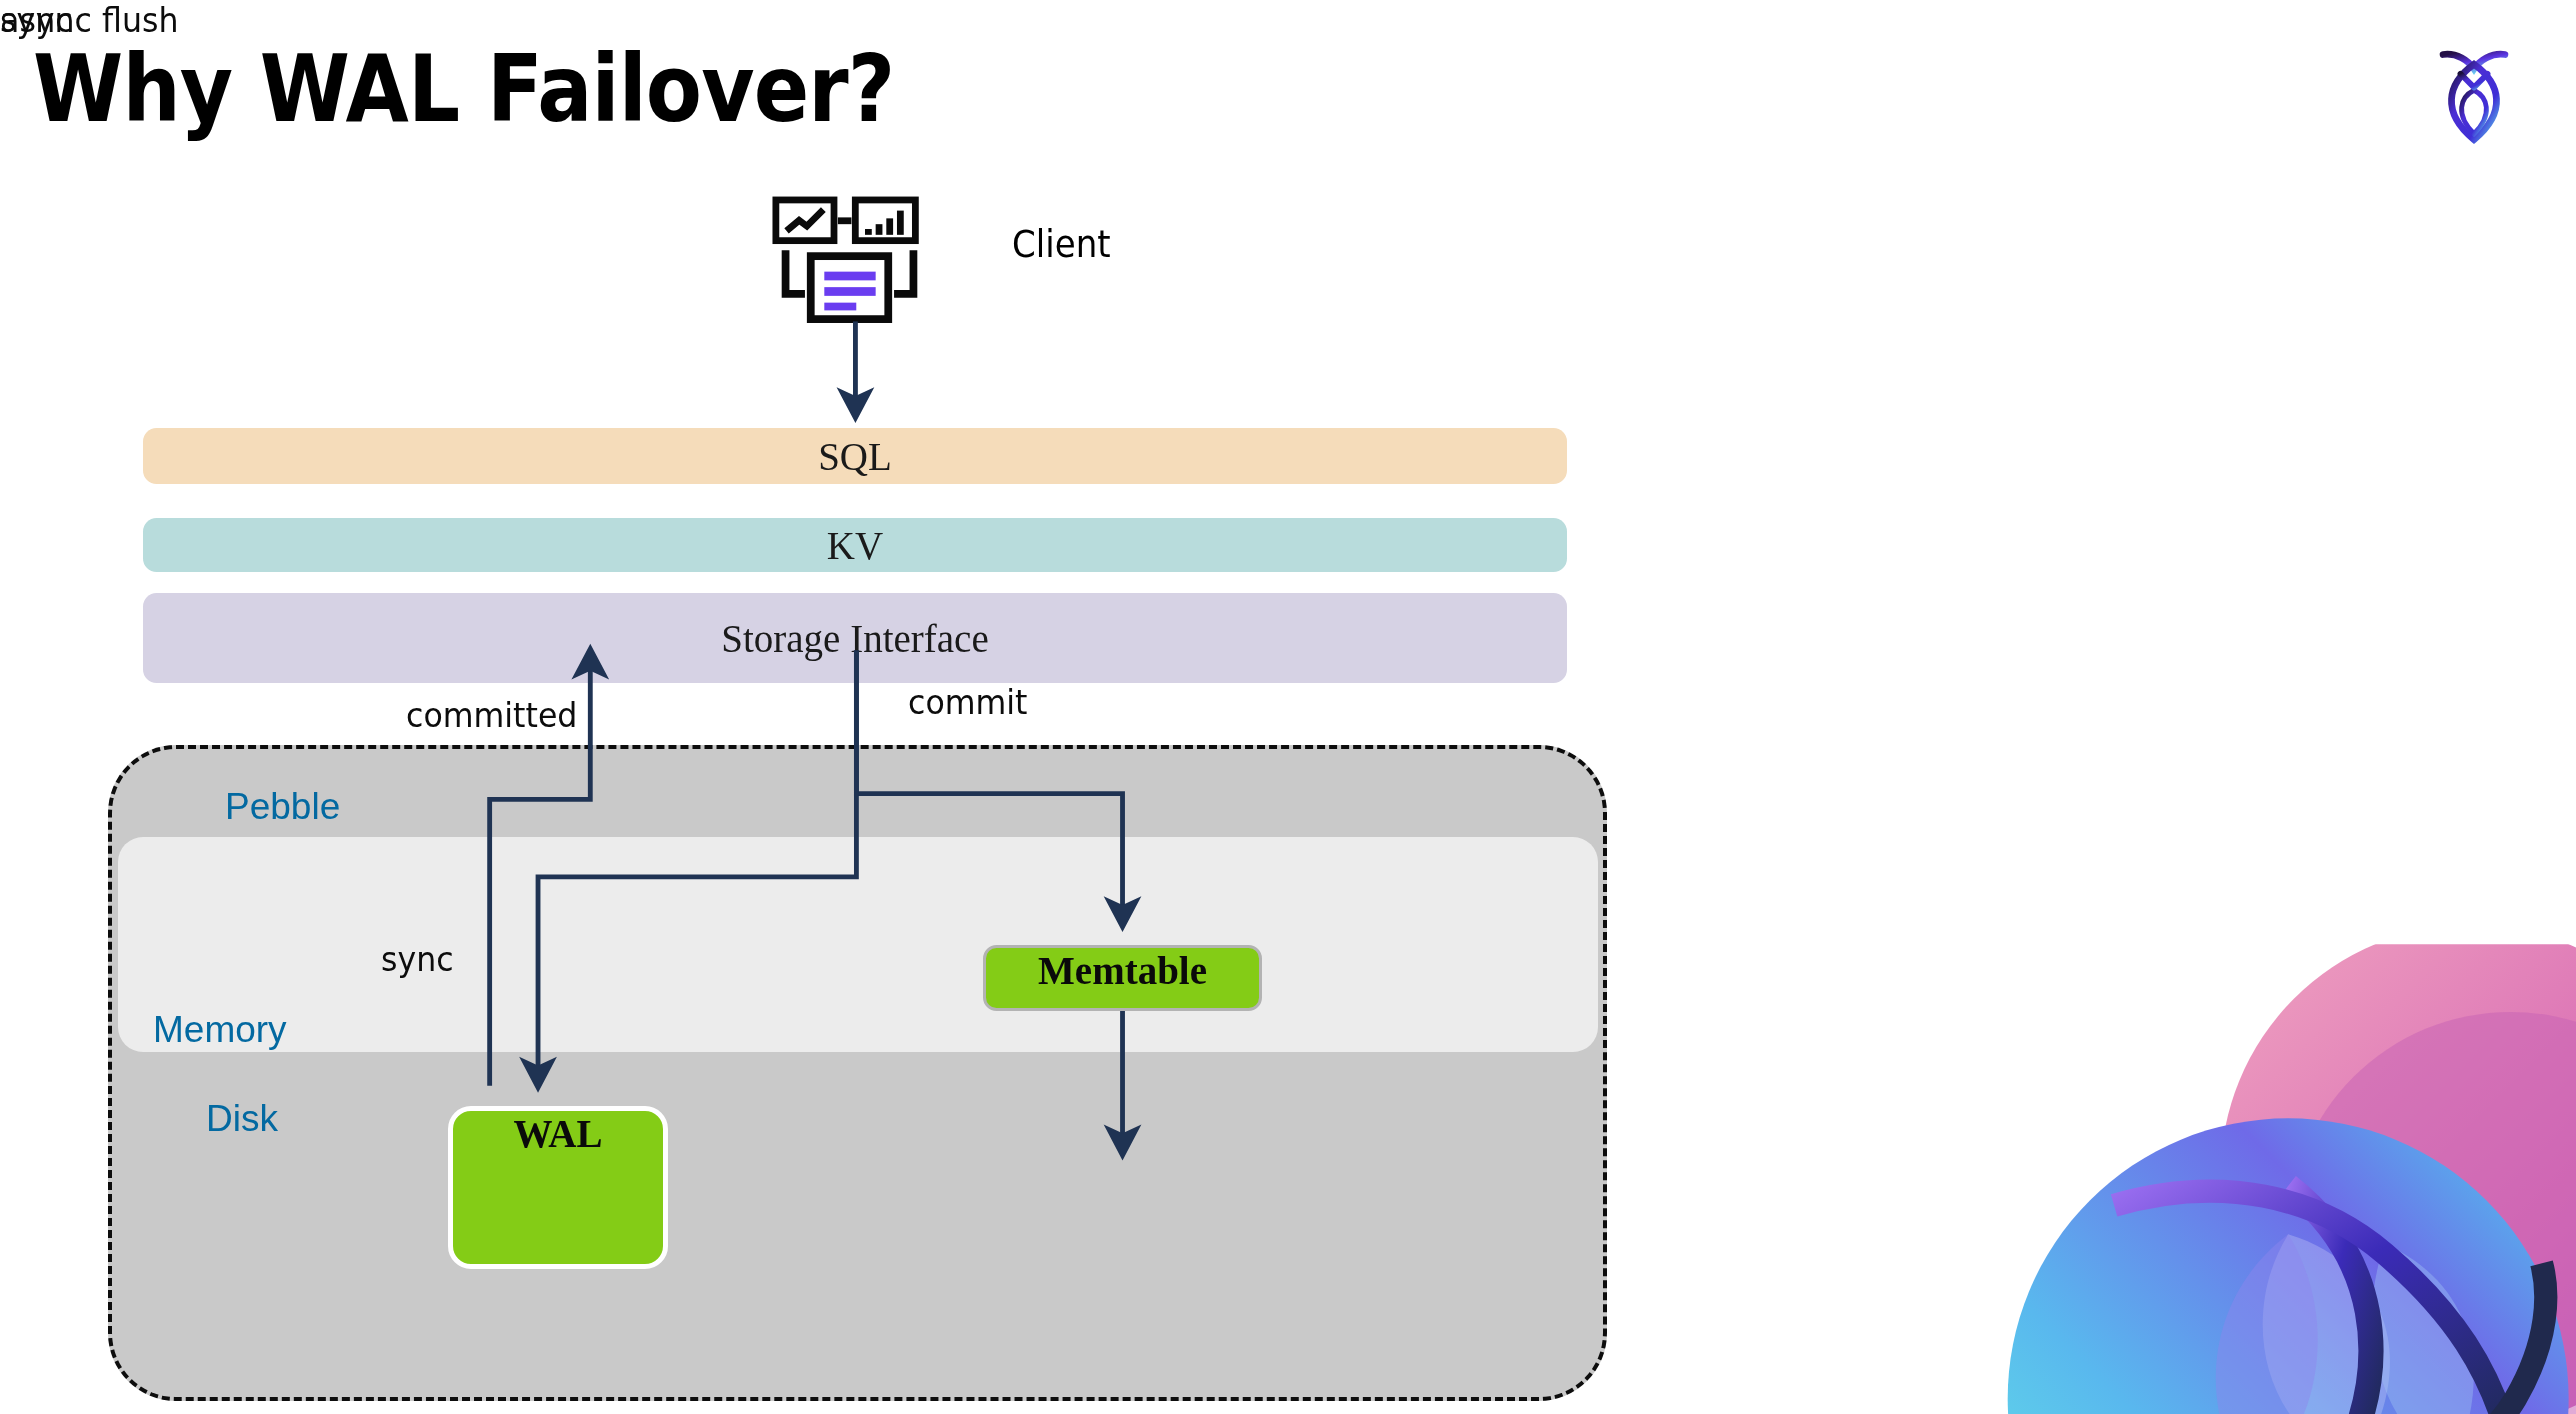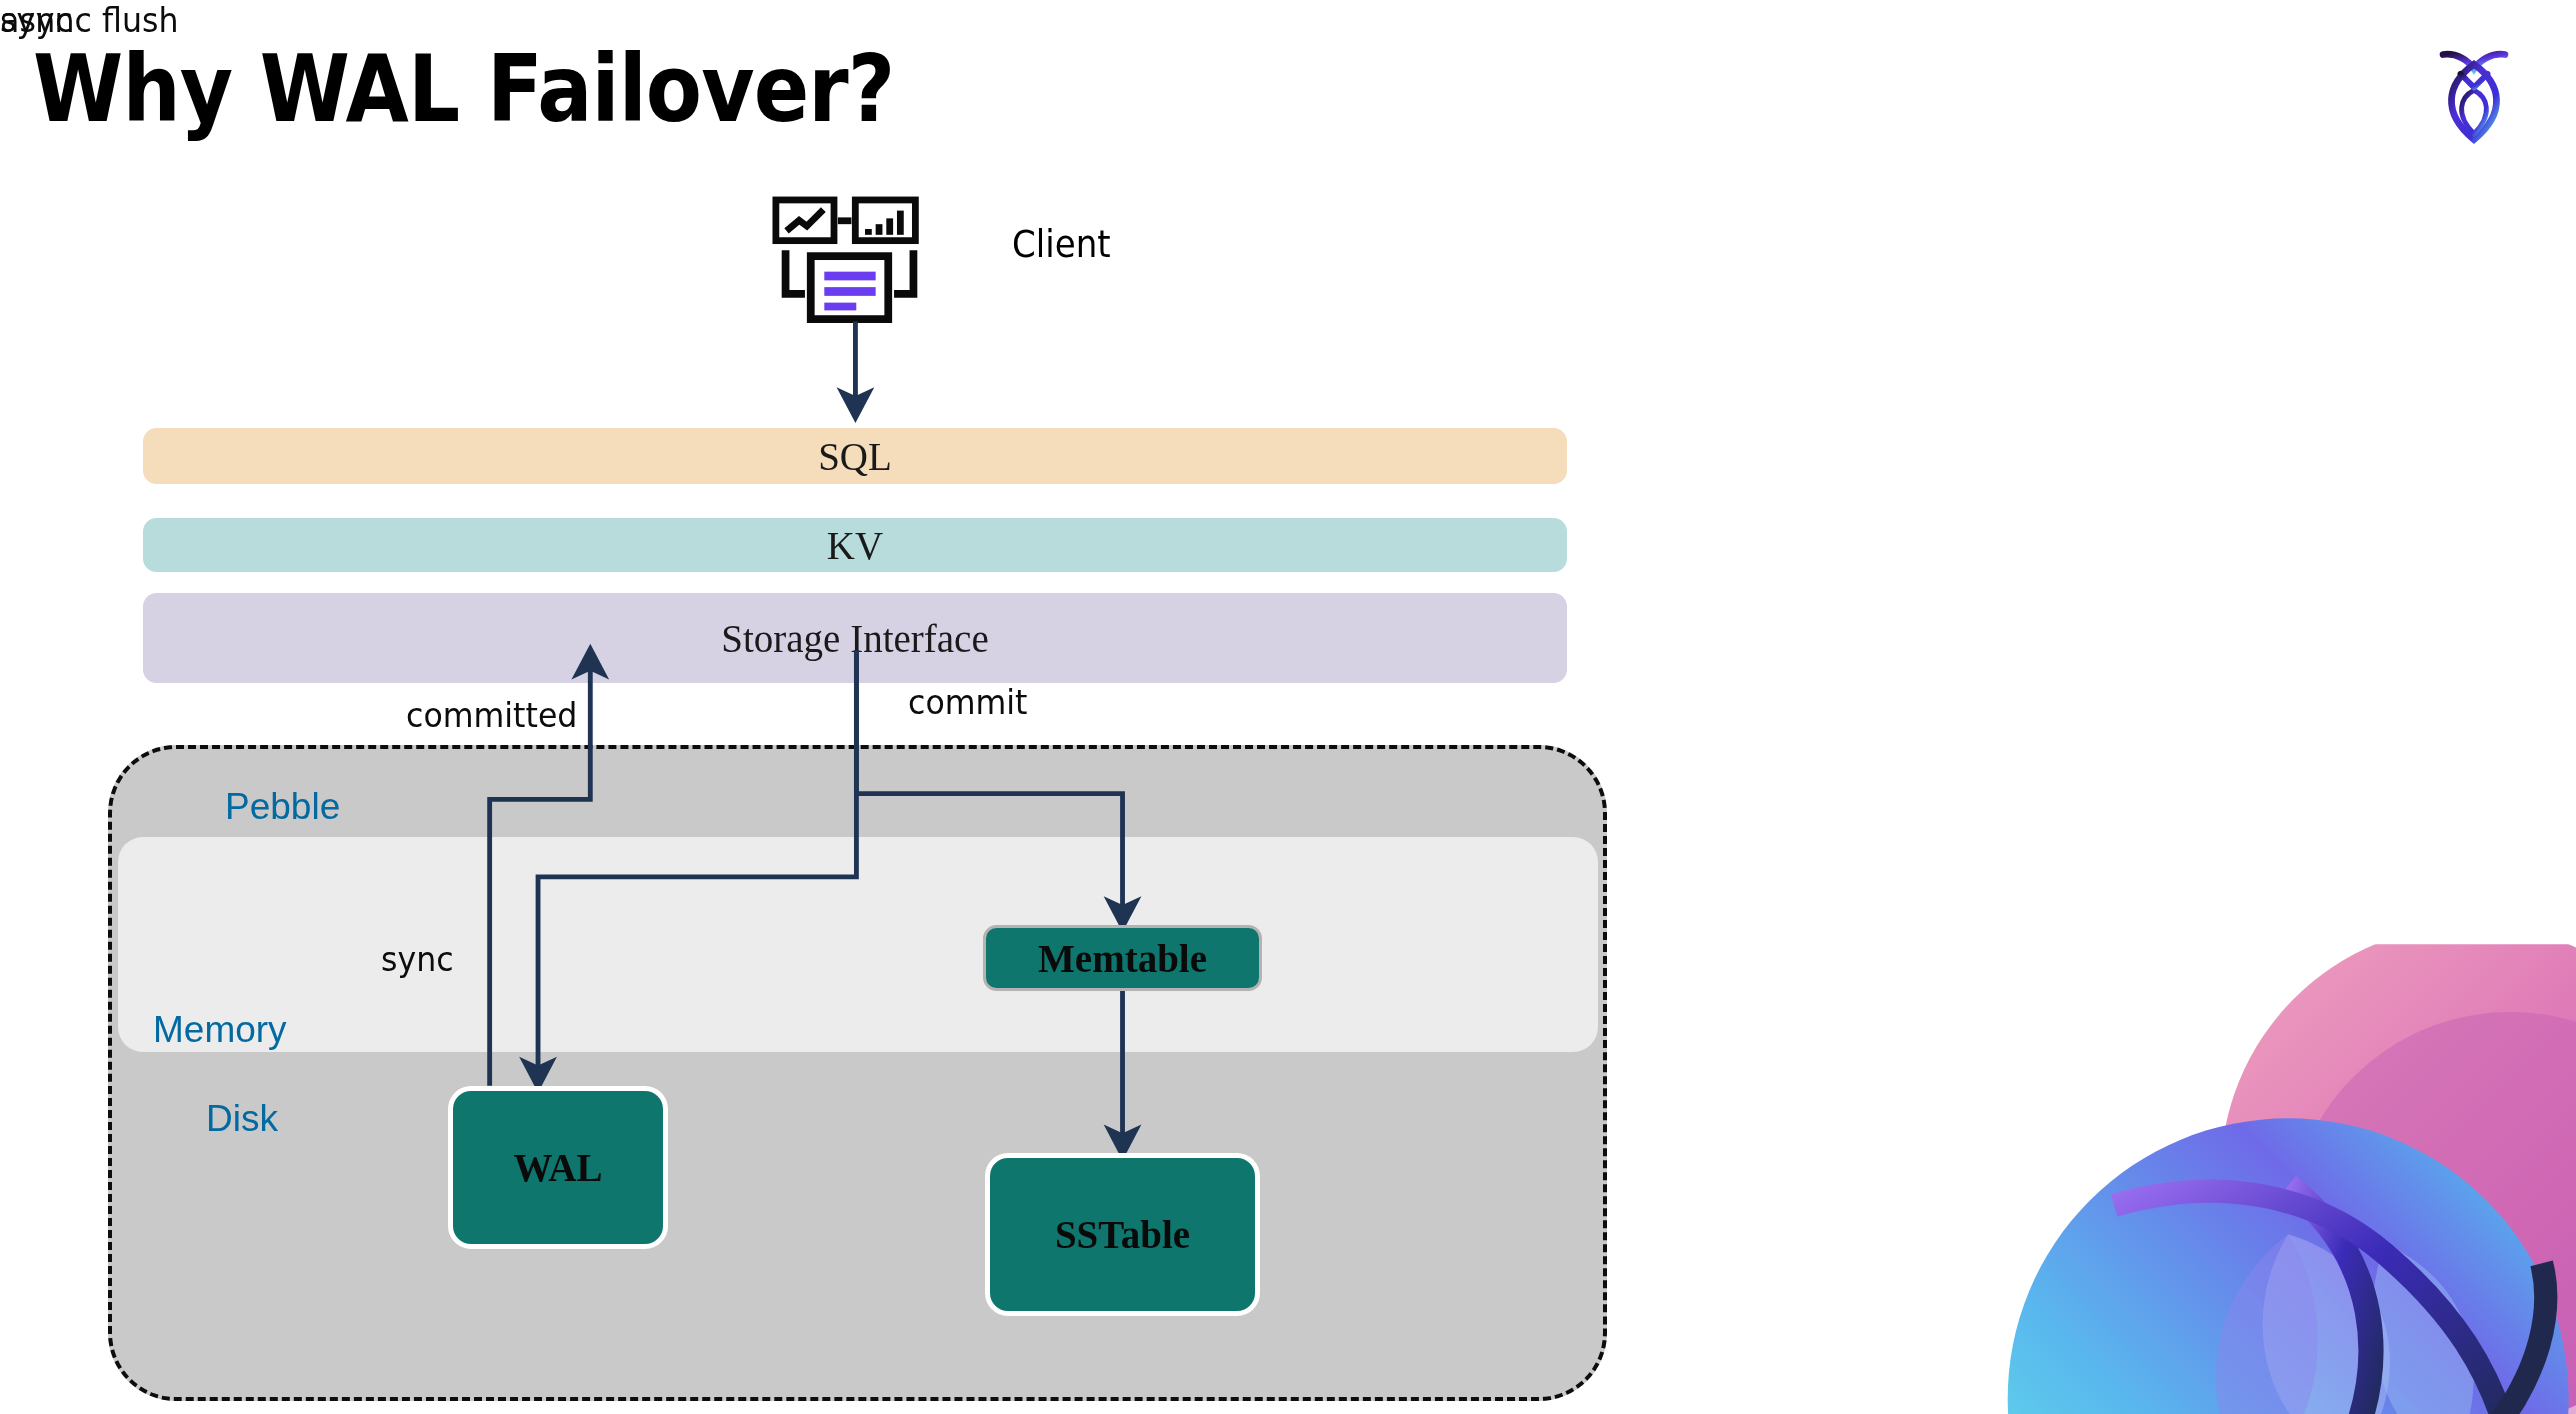--- a/index.html
+++ b/index.html
@@ -105,29 +105,30 @@
     color: #0369a1;
     white-space: nowrap;
   }
   #label-pebble { left: 225px; top: 786px; }
   #label-memory { left: 153px; top: 981px; margin-top: 28px; }
   #label-disk   { left: 206px; top: 1098px; }
 
   
   .node {
     position: absolute;
-    background: #0f766e;
+    background: #84cc16;
     display: flex;
-    align-items: center;
+    align-items: flex-start;
     justify-content: center;
     font-family: "Liberation Serif", serif;
     font-weight: bold;
     font-size: 39px;
     color: #0a0a0a;
     white-space: nowrap;
+    margin-top: 20px;
   }
   #node-memtable {
     left: 983px; top: 925px;
     width: 279px; height: 66px;
     border: 3.9px solid #b3b3b3;
     border-radius: 13.5px;
   }
   #node-wal {
     left: 448px; top: 1086px;
     width: 220px; height: 163px;
@@ -335,23 +336,20 @@
       <path d="M1160,1024 L1160,1180" marker-end="url(#ah)"></path>
     </g>
   </svg>
 
   <div class="node" id="node-memtable">
     <span>Memtable</span>
   </div>
   <div class="node" id="node-wal">
     <span>WAL</span>
   </div>
-  <div class="node" id="node-sstable">
-    <span>SSTable</span>
-  </div>
 
   <div class="edge-label" id="lbl-committed">committed</div>
   <div class="edge-label" id="lbl-commit">commit</div>
   <div class="edge-label" id="lbl-sync-left">sync</div>
   <div class="edge-label" id="lbl-sync-right">sync</div>
   <div class="edge-label" id="lbl-async">async flush</div>
 
 
 </div>
 

